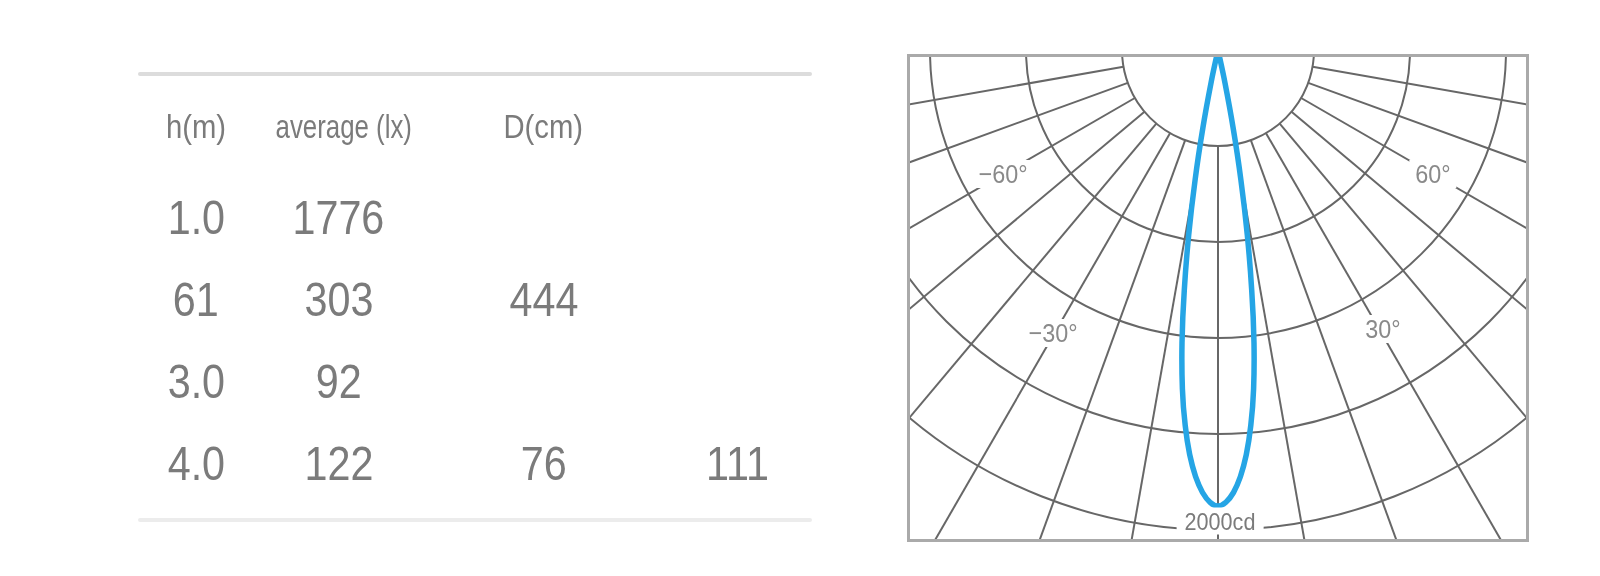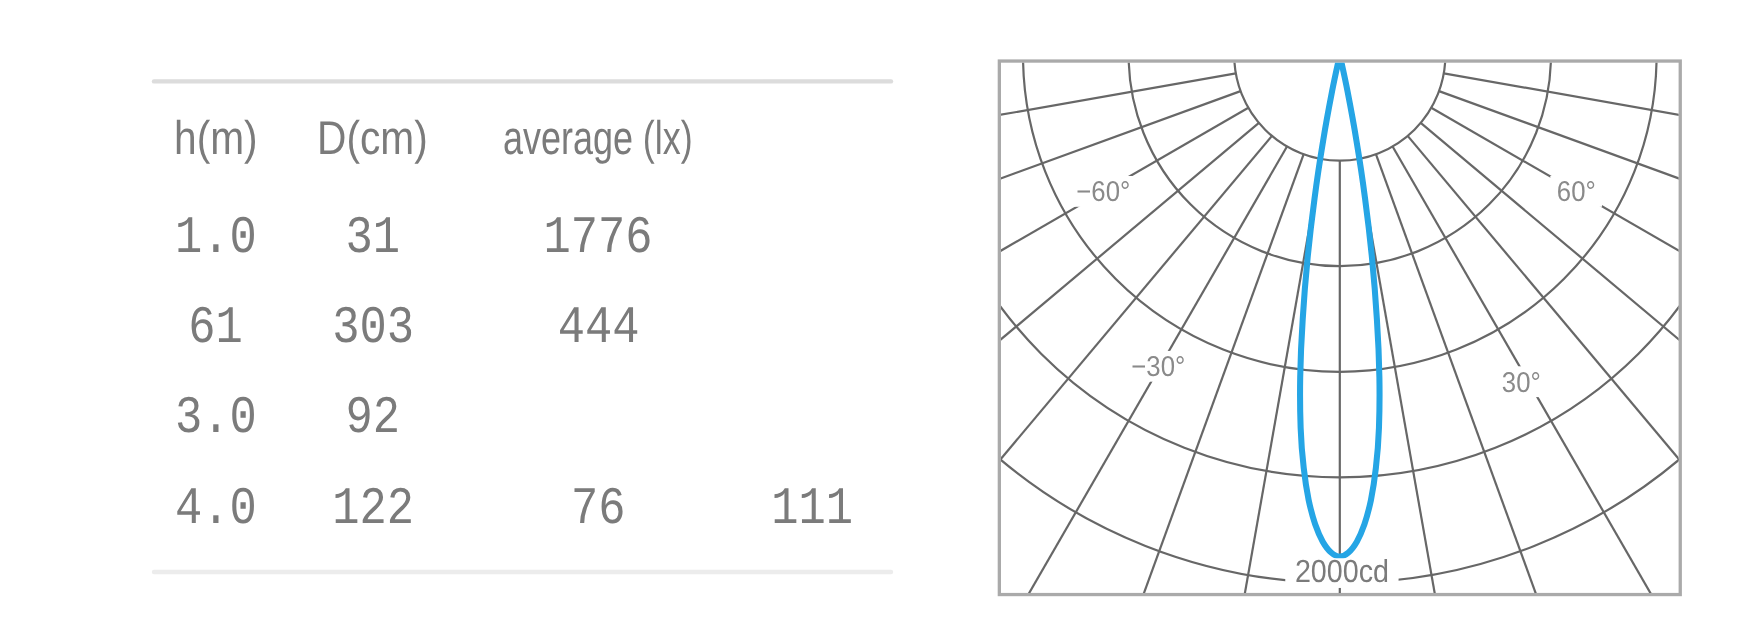--- a/index.html
+++ b/index.html
@@ -13,53 +13,52 @@
   .table-wrap{position:absolute;left:138px;top:72px;width:674px;}
   .rule{height:4px;border-radius:2px;}
   .rule-top{background:#dcdcdc;}
   .rule-bottom{background:#ececec;margin-top:14px;}
   .hdr-row,.data-row{
     display:grid;
     grid-template-columns:17.2% 25.2% 35.6% 22%;
     align-items:center;text-align:center;
     color:#7b7b7b;
   }
-  .hdr-row{height:100px;font-size:43px;}
-  .data-row{height:82px;font-size:48px;font-family:Liberation Mono, monospace;}
+  .hdr-row{height:100px;font-size:34px;}
+  .data-row{height:82px;font-size:48px;}
   .cx{display:inline-block;transform:scaleX(0.86);transform-origin:center;white-space:nowrap;}
   .cx-narrow{display:inline-block;transform:scaleX(0.76);transform-origin:center;white-space:nowrap;}
 
   
   .diagram-wrap{
     position:absolute;left:907px;top:54px;width:622px;height:488px;
     box-sizing:border-box;border:3px solid #aaaaaa;background:#ffffff;
   }
   .diagram-wrap svg{display:block;position:absolute;left:0;top:0;z-index:1;}
   .polar-label{
     position:absolute;z-index:2;transform:translate(-50%,-50%);
     background:#ffffff;color:#8a8a8a;font-size:26px;line-height:26px;
     padding:1px 4px;white-space:nowrap;
   }
   .polar-label .cx{transform:scaleX(0.9);}
-  .cd-label{color:#7b7b7b;font-size:29px;line-height:25px;}
+  .cd-label{color:#7b7b7b;font-size:24px;line-height:25px;}
 </style>
 </head>
 <body>
 
 <div class="table-wrap">
   <div class="rule rule-top"></div>
   <div class="hdr-row" id="hdr-row">
       <div><span class="cx">h(m)</span></div>
+      <div><span class="cx-narrow">average (lx)</span></div>
       <div><span class="cx">D(cm)</span></div>
-      <div><span class="cx-narrow">average (lx)</span></div>
     </div>
   <div id="table-body">
       <div class="data-row">
         <div><span class="cx">1.0</span></div>
-        <div><span class="cx">31</span></div>
         <div><span class="cx">1776</span></div>
       </div>
       <div class="data-row">
         <div><span class="cx">61</span></div>
         <div><span class="cx">303</span></div>
         <div><span class="cx">444</span></div>
       </div>
       <div class="data-row">
         <div><span class="cx">3.0</span></div>
         <div><span class="cx">92</span></div>
@@ -103,16 +102,16 @@
         <line x1="381.5402665394219" y1="54.70761052990778" x2="1028.0817765318393" y2="597.220353105347"></line>
         <line x1="391.1384387633061" y1="41.000000000000014" x2="1122.0638795573723" y2="463.0000000000001"></line>
         <line x1="398.2104915954472" y1="25.833933759264205" x2="1191.3110635387538" y2="314.4989347261287"></line>
         <line x1="402.54154428917195" y1="9.67022505602532" x2="1233.7192878314754" y2="156.2292870069146"></line>
       </g>
       <path d="M 308.0 -7.0 C 306.8 -1.5, 303.5 12.9, 301.0 25.9 C 298.5 38.8, 295.5 54.6, 292.9 70.7 C 290.2 86.9, 287.4 105.1, 285.1 123.0 C 282.7 140.9, 280.5 159.6, 278.7 177.9 C 276.9 196.2, 275.4 215.0, 274.3 233.0 C 273.1 251.1, 272.3 269.5, 272.0 286.0 C 271.7 302.5, 271.9 318.2, 272.4 331.9 C 272.9 345.7, 273.9 357.4, 275.2 368.4 C 276.4 379.3, 278.0 389.1, 279.7 397.6 C 281.5 406.2, 283.5 413.3, 285.6 419.6 C 287.8 425.9, 290.1 431.2, 292.5 435.5 C 295.0 439.8, 297.5 443.1, 300.1 445.3 C 302.7 447.6, 305.4 449.0, 308.0 449.0 C 310.6 449.0, 313.3 447.6, 315.9 445.3 C 318.5 443.1, 321.0 439.8, 323.5 435.5 C 325.9 431.2, 328.2 425.9, 330.4 419.6 C 332.5 413.3, 334.5 406.2, 336.3 397.6 C 338.0 389.1, 339.6 379.3, 340.8 368.4 C 342.1 357.4, 343.1 345.7, 343.6 331.9 C 344.1 318.2, 344.3 302.5, 344.0 286.0 C 343.7 269.5, 342.9 251.1, 341.7 233.0 C 340.6 215.0, 339.1 196.2, 337.3 177.9 C 335.5 159.6, 333.3 140.9, 330.9 123.0 C 328.6 105.1, 325.8 86.9, 323.1 70.7 C 320.5 54.6, 317.5 38.8, 315.0 25.9 C 312.5 12.9, 309.2 -1.5, 308.0 -7.0" fill="none" stroke="#25a5e5" stroke-width="5.5" stroke-linecap="round" clip-path="url(#frameClip)"></path>
     </svg>
 
   <div class="polar-label" style="left:93px;top:117px"><span class="cx">−60°</span></div>
   <div class="polar-label" style="left:143px;top:276px"><span class="cx">−30°</span></div>
-  <div class="polar-label" style="left:473px;top:290px"><span class="cx">30°</span></div>
+  <div class="polar-label" style="left:473px;top:272px"><span class="cx">30°</span></div>
   <div class="polar-label" style="left:523px;top:117px"><span class="cx">60°</span></div>
   <div class="polar-label cd-label" style="left:310px;top:464px"><span class="cx">2000cd</span></div>
 </div>
 
 </body></html>

